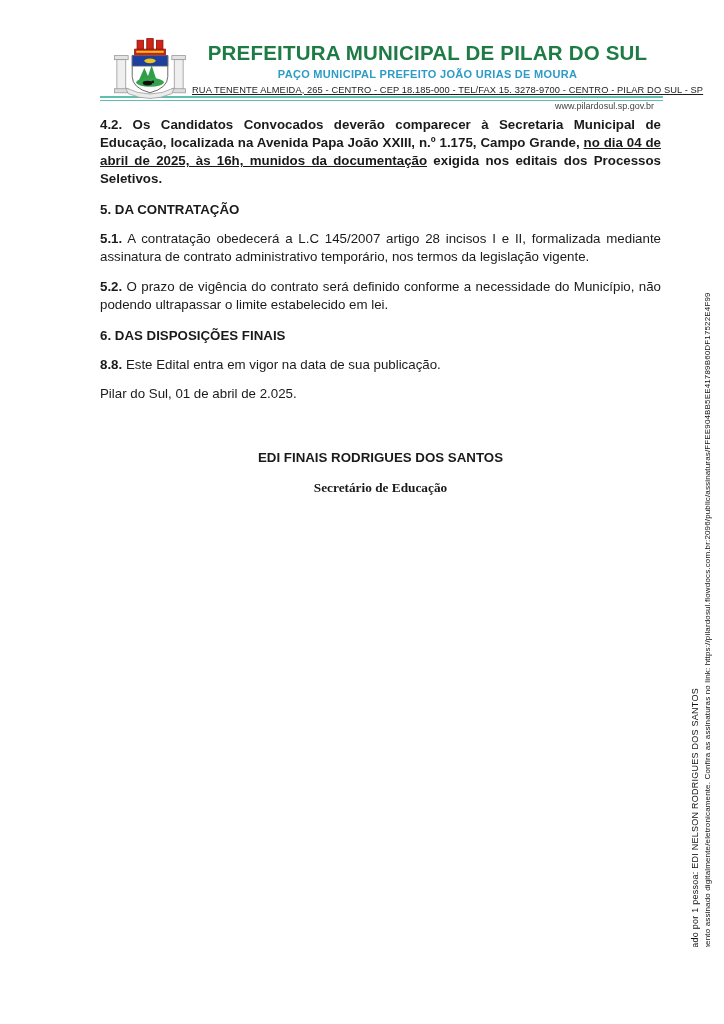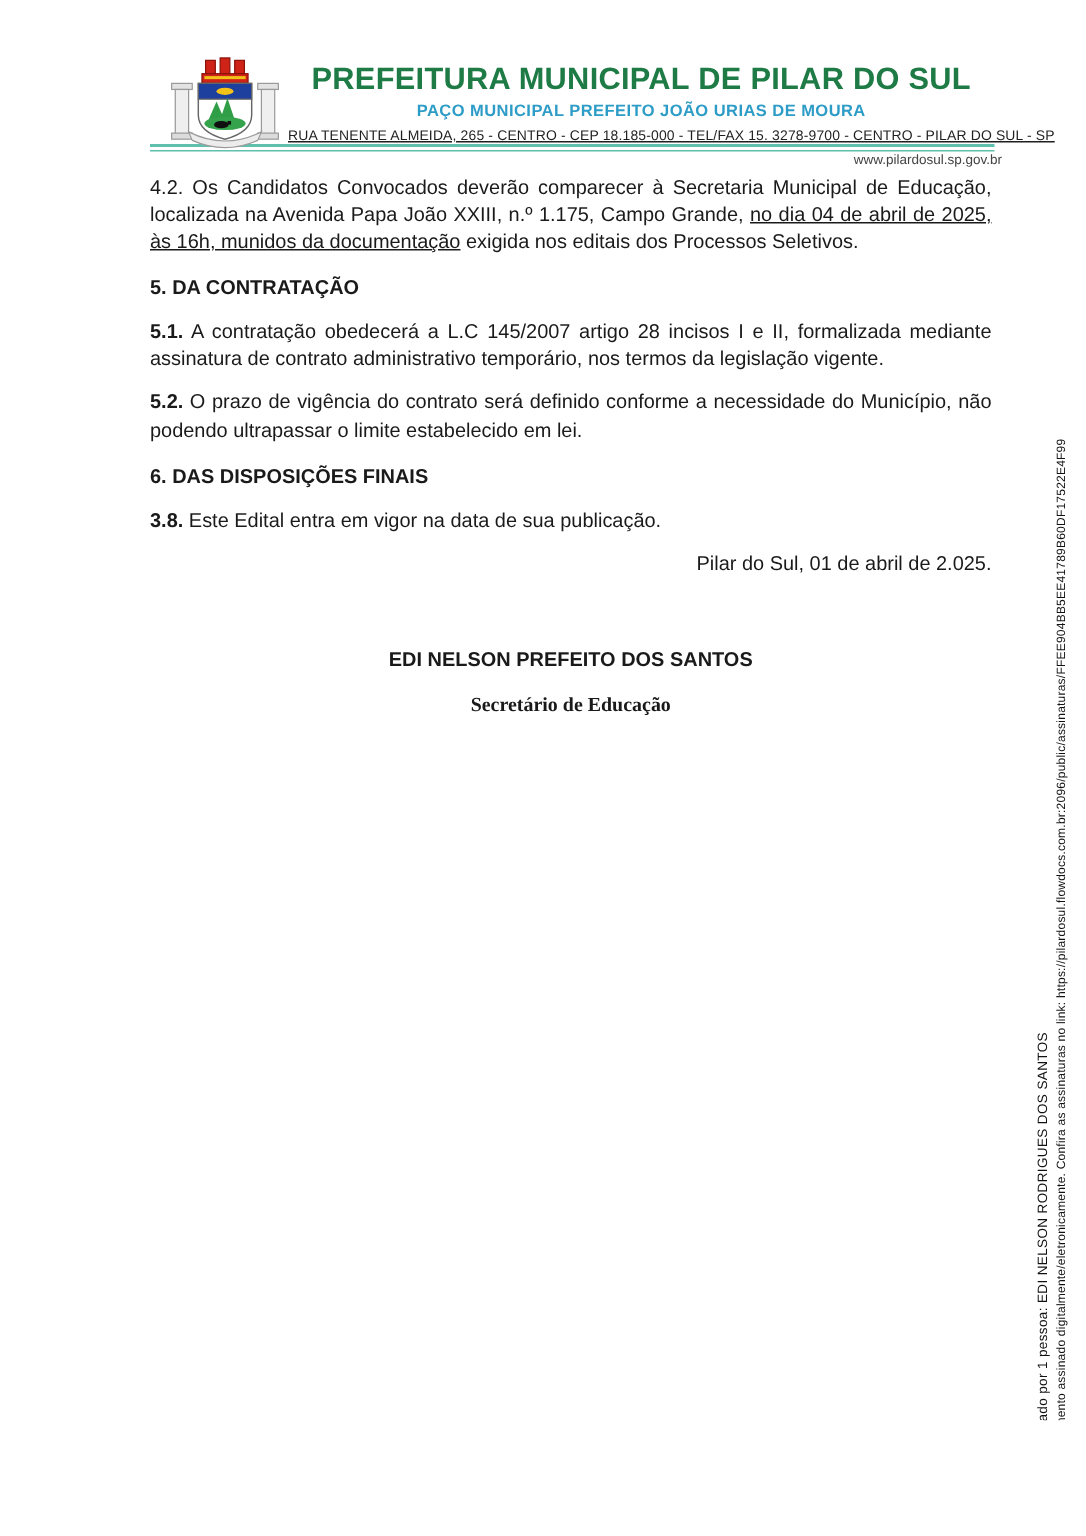--- a/index.html
+++ b/index.html
@@ -31,33 +31,33 @@
   }
   .header-rules{
     position:absolute;left:100px;top:96px;width:563px;height:6px;
     border-top:2.5px solid #5fc0ad;z-index:0;
   }
   .header-rules::after{
     content:"";display:block;margin-top:1.5px;
     border-top:1.2px solid #5fc0ad;
   }
   .header-website{
-    position:absolute;top:101px;right:56px;
+    position:absolute;top:101px;right:70px;
     font-size:9px;color:#444;z-index:1;text-align:center;
   }
   
   .doc{
     position:absolute;left:100px;top:116px;width:561px;
     font-size:13.3px;line-height:1.36;text-align:justify;
   }
   .doc p{margin:0 0 11px 0;}
   .doc .heading{font-weight:bold;margin:13px 0 11px 0;}
-  .doc .bold-par{font-weight:normal;}
+  .doc .bold-par{font-weight:bold;}
   .u{text-decoration:underline;}
-  .dateline{text-align:right;margin-top:4px !important;}
+  .dateline{margin-top:4px !important;}
   .sig-name{text-align:center;font-weight:bold;margin-top:46px !important;margin-bottom:0 !important;}
   .sig-role{text-align:center;font-weight:bold;margin-top:12px !important;font-family:Liberation Serif, serif;}
   
   .vline{
     position:absolute;white-space:nowrap;
     transform:rotate(-90deg);transform-origin:0 0;
     color:#111;
   }
   .vline1{left:690px;top:971px;font-size:9px;letter-spacing:0.25px;line-height:11px;}
   .vline2{left:703px;top:971px;font-size:8px;letter-spacing:0.15px;line-height:10px;}
@@ -119,25 +119,25 @@
 
     <p class="heading">5. DA CONTRATAÇÃO</p>
 
     <p><b>5.1.</b><span> A contratação obedecerá a L.C 145/2007 artigo 28 incisos I e II, formalizada mediante assinatura de contrato administrativo temporário, nos termos da legislação vigente.</span></p>
 
     <p><b>5.2.</b><span> O prazo de vigência do contrato será definido conforme a necessidade do Município, não podendo ultrapassar o limite estabelecido em lei.</span></p>
 
     <p class="heading">6. DAS DISPOSIÇÕES FINAIS</p>
 
 
-    <p><b>3.8.</b><span> Este Edital entra em vigor na data de sua publicação.</span></p>
+    <p><b>8.8.</b><span> Este Edital entra em vigor na data de sua publicação.</span></p>
 
     <p class="dateline">Pilar do Sul, 01 de abril de 2.025.</p>
 
-    <p class="sig-name">EDI NELSON PREFEITO DOS SANTOS</p>
+    <p class="sig-name">EDI FINAIS RODRIGUES DOS SANTOS</p>
     <p class="sig-role">Secretário de Educação</p>
   </div>
 
   <div>
     <div class="vline vline1">Assinado por 1 pessoa: EDI NELSON RODRIGUES DOS SANTOS</div>
     <div class="vline vline2">Documento assinado digitalmente/eletronicamente. Confira as assinaturas no link: https://pilardosul.flowdocs.com.br:2096/public/assinaturas/FFEE904BB5EE41789B60DF17522E4F99</div>
     <svg class="crest-small">
         <use href="#crest"></use>
       </svg>
   </div>

